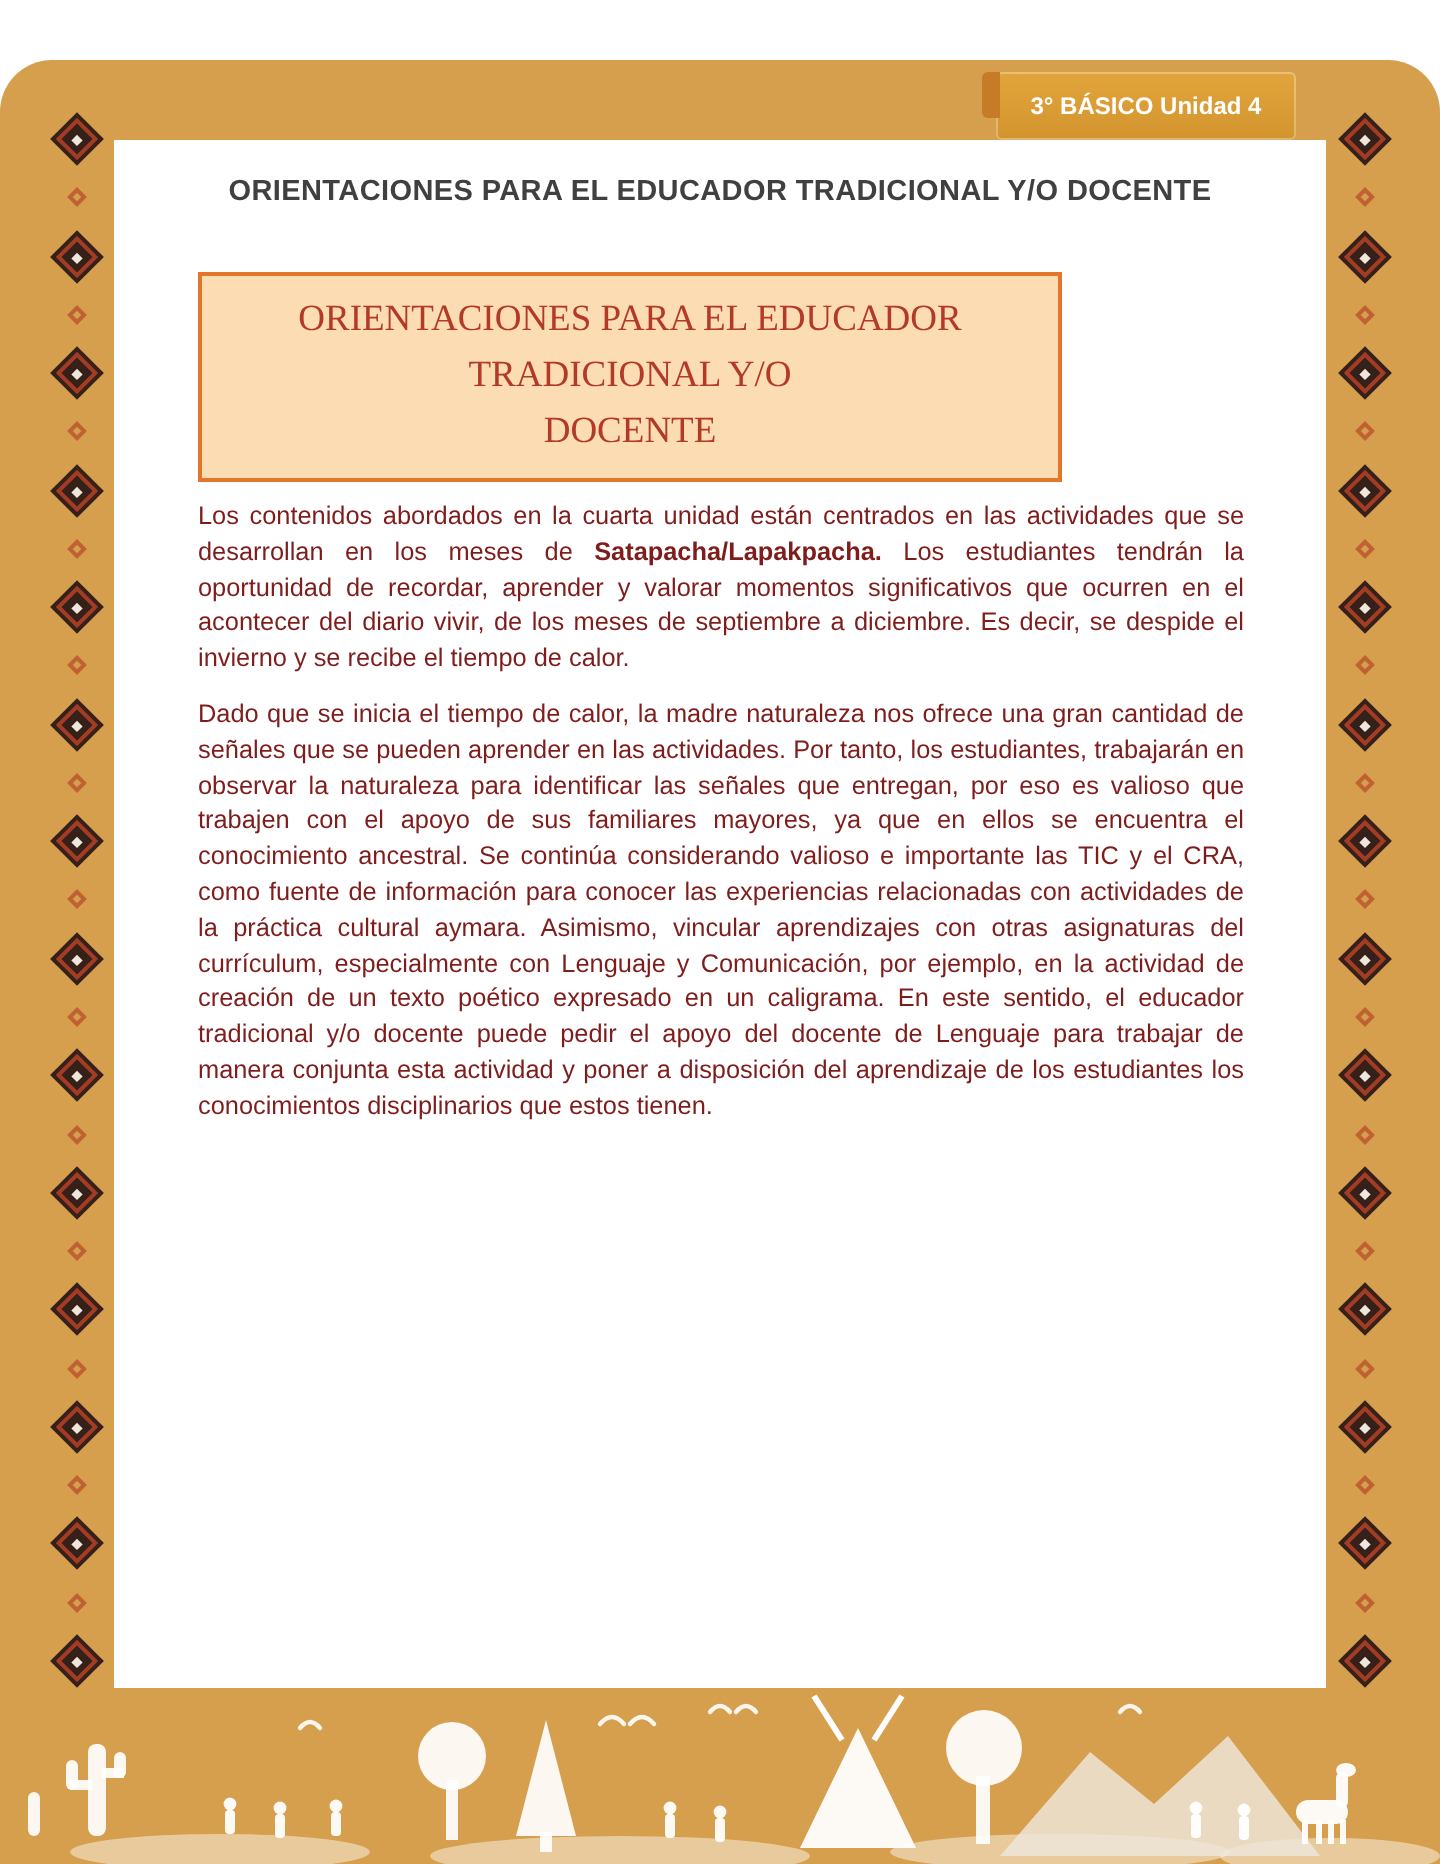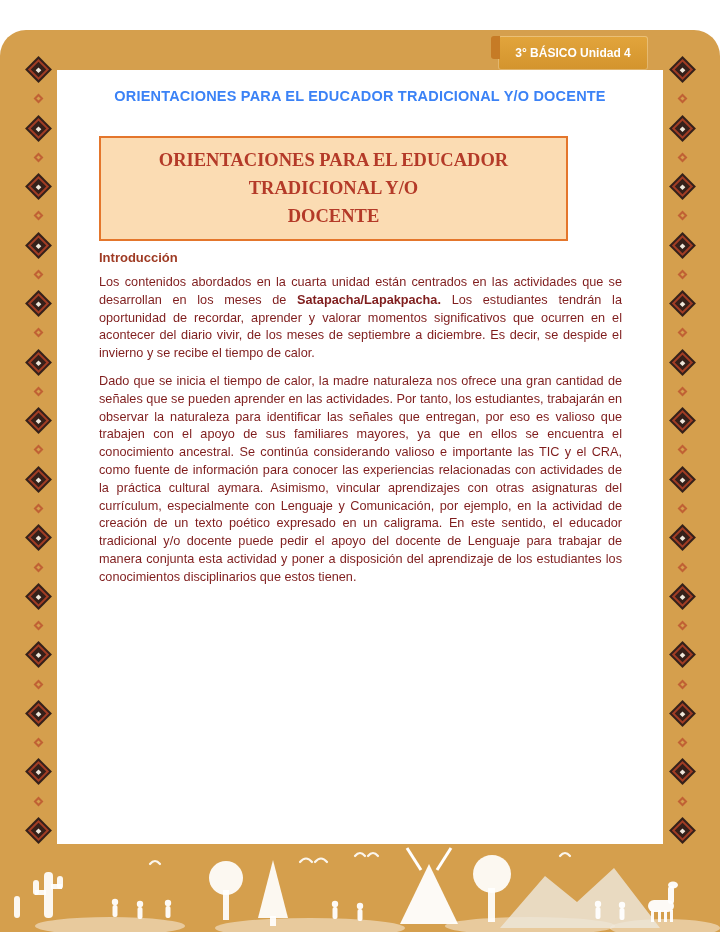--- a/index.html
+++ b/index.html
@@ -56,30 +56,30 @@
     white-space:nowrap;
   }
   .unit-badge::before {
     content:""; position:absolute; left:-7px; top:0; width:9px; height:23px;
     background:#C67B26; border-radius:3px 0 0 3px;
   }
 
   
   .doc-header {
     position:absolute; left:57px; top:88px; width:606px;
-    text-align:center; font-size:14.5px; font-weight:bold; color:#3b82f6;
+    text-align:center; font-size:14.5px; font-weight:bold; color:#404040;
     letter-spacing:0.2px;
   }
 
   
   .title-banner {
-    position:absolute; left:99px; top:136px; width:469px;
+    position:absolute; left:99px; top:136px; width:432px;
     background:#FBDCB3; border:2px solid #E4762C;
     padding:8px 8px 9px; text-align:center;
-    font-family:"Liberation Serif", serif; font-weight:bold;
+    font-family:"Liberation Serif", serif; font-weight:normal;
     font-size:18.5px; line-height:28px; color:#B43A28;
   }
 
   
   .text-col { position:absolute; left:99px; top:250px; width:523px; }
   .intro-heading {
     font-size:13px; font-weight:bold; color:#9E3A23; margin-bottom:9px;
   }
   .body-para {
     font-size:12.7px; line-height:17.8px; text-align:justify;
@@ -160,21 +160,20 @@
 </div>
 
 <div class="doc-header">ORIENTACIONES PARA EL EDUCADOR TRADICIONAL Y/O DOCENTE</div>
 
 <div class="title-banner">
   <span>ORIENTACIONES PARA EL EDUCADOR TRADICIONAL Y/O</span><br>
   <span>DOCENTE</span>
 </div>
 
 <div class="text-col">
-  <div class="intro-heading">Introducción</div>
   <p class="body-para"><span>Los contenidos abordados en la cuarta unidad están centrados en las actividades que se desarrollan en los meses de </span><b>Satapacha/Lapakpacha.</b><span> Los estudiantes tendrán la oportunidad de recordar, aprender y valorar momentos significativos que ocurren en el acontecer del diario vivir, de los meses de septiembre a diciembre. Es decir, se despide el invierno y se recibe el tiempo de calor.</span></p>
   <p class="body-para">Dado que se inicia el tiempo de calor, la madre naturaleza nos ofrece una gran cantidad de señales que se pueden aprender en las actividades. Por tanto, los estudiantes, trabajarán en observar la naturaleza para identificar las señales que entregan, por eso es valioso que trabajen con el apoyo de sus familiares mayores, ya que en ellos se encuentra el conocimiento ancestral. Se continúa considerando valioso e importante las TIC y el CRA, como fuente de información para conocer las experiencias relacionadas con actividades de la práctica cultural aymara. Asimismo, vincular aprendizajes con otras asignaturas del currículum, especialmente con Lenguaje y Comunicación, por ejemplo, en la actividad de creación de un texto poético expresado en un caligrama. En este sentido, el educador tradicional y/o docente puede pedir el apoyo del docente de Lenguaje para trabajar de manera conjunta esta actividad y poner a disposición del aprendizaje de los estudiantes los conocimientos disciplinarios que estos tienen.</p>
 </div>
 
 <svg class="footer-art" viewBox="0 0 720 88" width="720" height="88" xmlns="http://www.w3.org/2000/svg">
 
   <g fill="#FFFFFF" fill-opacity="0.45">
     <ellipse cx="110" cy="82" rx="75" ry="9"></ellipse>
     <ellipse cx="310" cy="84" rx="95" ry="10"></ellipse>
     <ellipse cx="530" cy="82" rx="85" ry="9"></ellipse>

